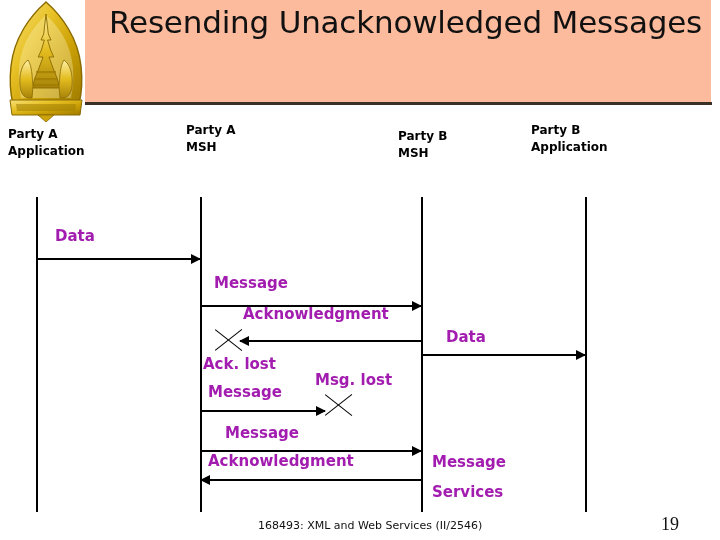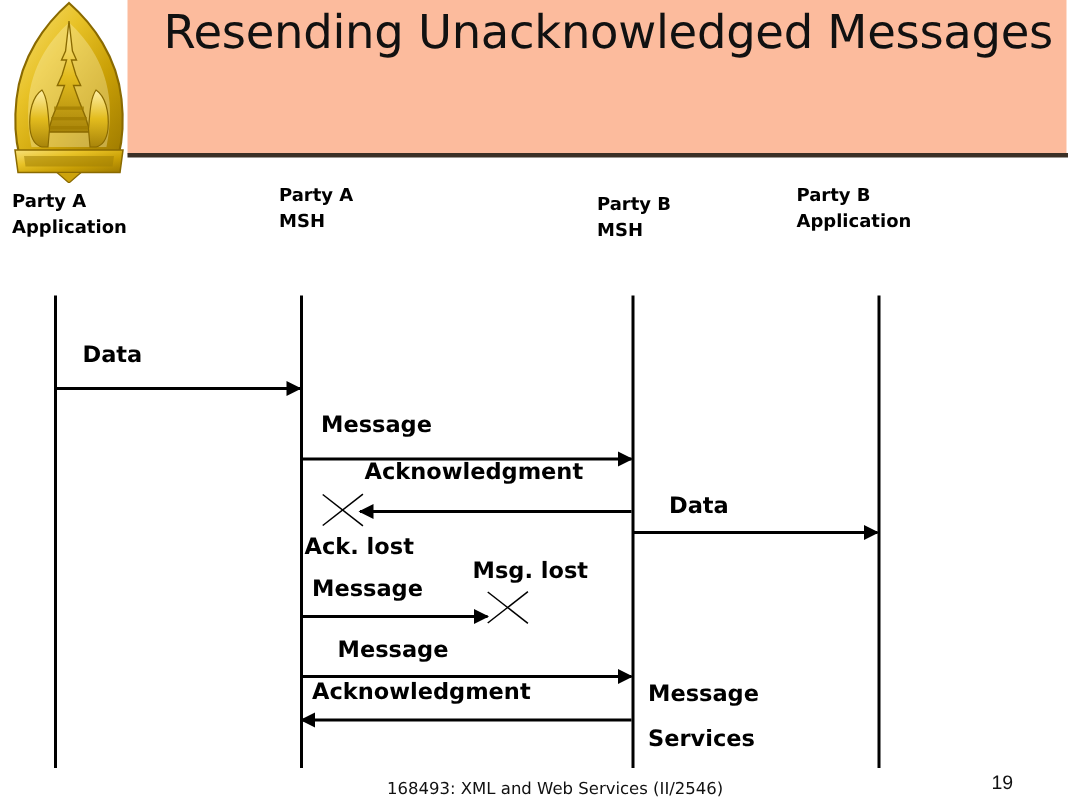--- a/index.html
+++ b/index.html
@@ -103,21 +103,21 @@
   .arrow.left::after {
     left: -1px;
     border-right: 10px solid #000;
   }
 
   
   .msg-label {
     position: absolute;
     font-size: 15px;
     font-weight: bold;
-    color: #000000;
+    color: #a21caf;
     white-space: nowrap;
     font-family: "DejaVu Sans", sans-serif;
   }
 
   
   .lost-x {
     position: absolute;
     width: 40px;
     height: 34px;
   }
@@ -139,23 +139,23 @@
     left: 258px;
     top: 519px;
     font-size: 11px;
     color: #111;
     font-family: "DejaVu Sans", sans-serif;
   }
   #page-number {
     position: absolute;
     left: 661px;
     top: 514px;
-    font-size: 13px;
+    font-size: 18px;
     color: #111;
-    font-family: Liberation Sans, sans-serif;
+    font-family: Liberation Serif, serif;
   }
 </style>
 </head>
 <body>
 
 <div id="header-band"></div>
 <div id="header-rule"></div>
 <div id="slide-title">Resending Unacknowledged Messages</div>
 
 <div id="emblem">

